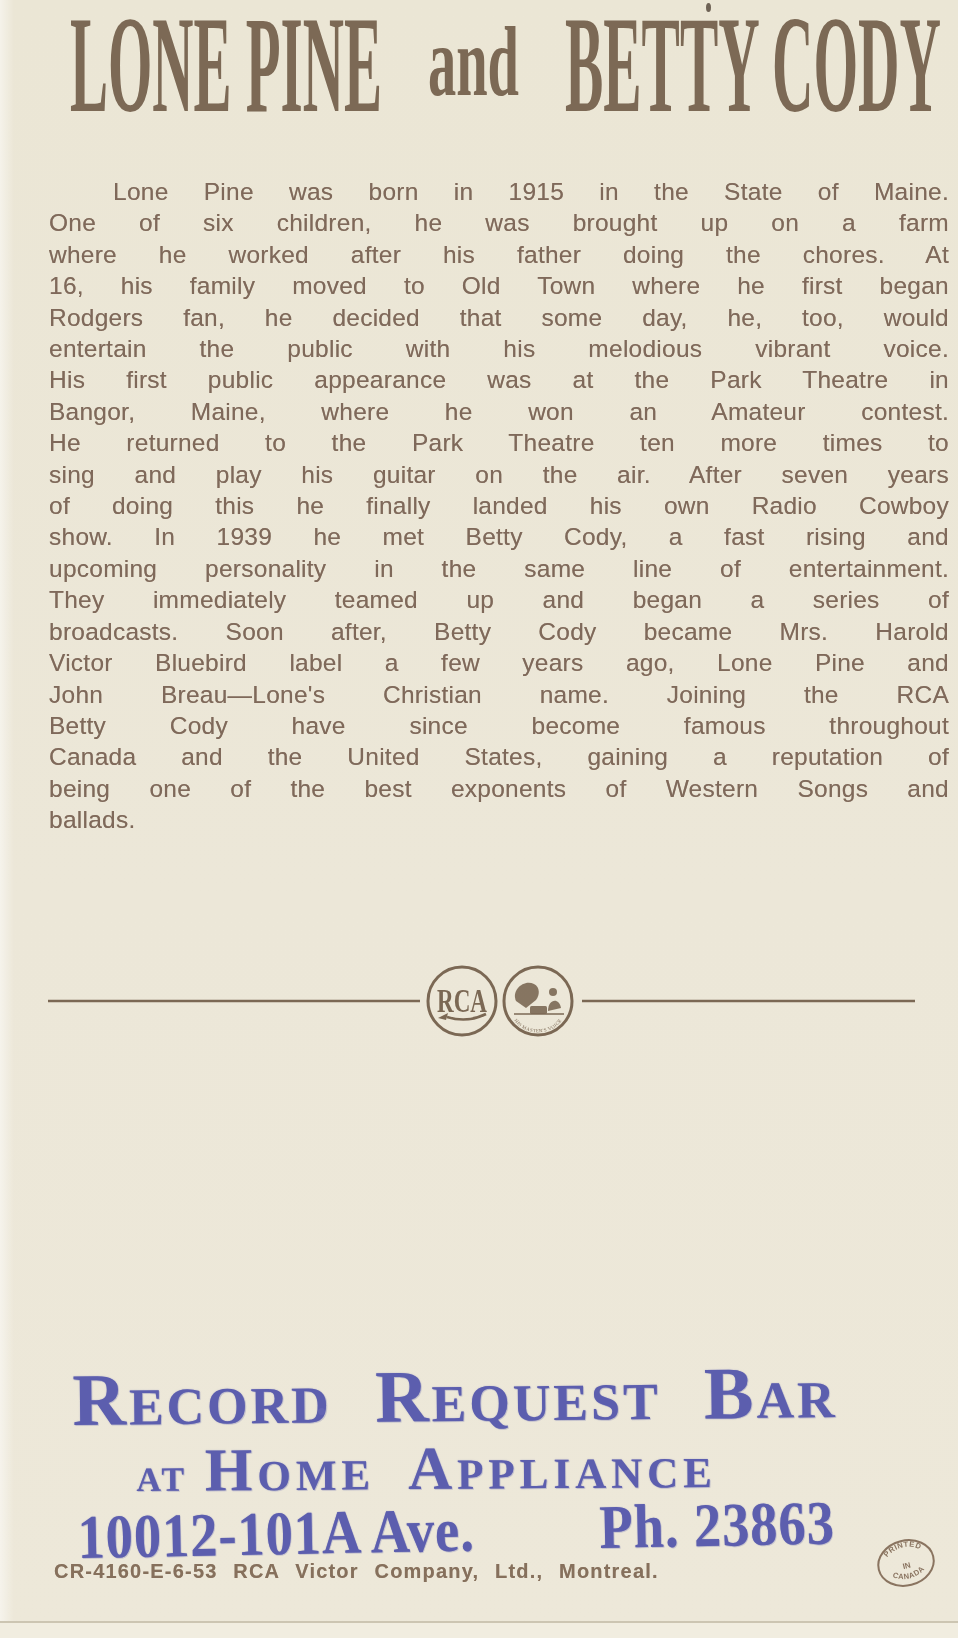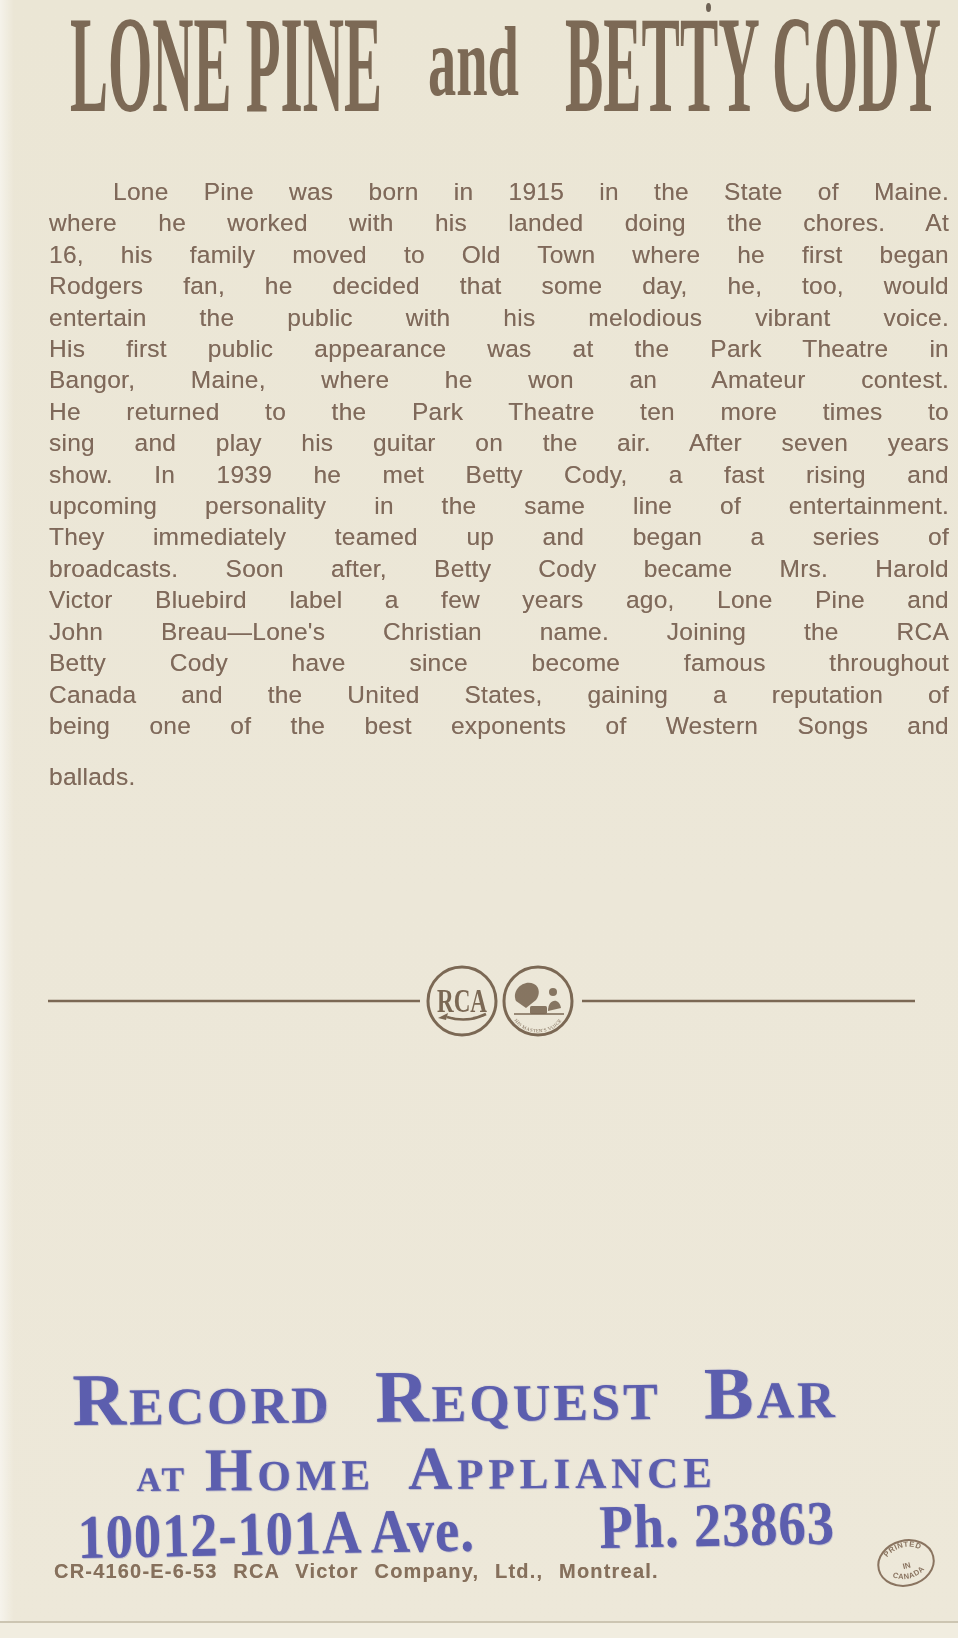--- a/index.html
+++ b/index.html
@@ -30,21 +30,21 @@
   
   .bio{
     position:absolute;left:49px;top:176px;width:900px;
     color:#7f695a;font-weight:normal;font-size:24.5px;line-height:31.4px;
     letter-spacing:.25px;text-shadow:0 0 .6px rgba(127,105,90,.55);
   }
   .bio-line{
     text-align:justify;text-align-last:justify;white-space:normal;
   }
   .bio-line:first-child{text-indent:64px;}
-  .bio-line:last-child{text-align-last:left;margin-top:20px;}
+  .bio-line:last-child{text-align-last:left;}
 
   
   .divider-svg{position:absolute;left:0;top:920px;width:958px;height:170px;}
   .divider-svg .ln{stroke:#7b6854;stroke-width:2.6px;}
   .divider-svg .ring{fill:none;stroke:#7b6854;stroke-width:3px;}
   .divider-svg .ink{fill:#7b6854;}
   .divider-svg .stk{fill:none;stroke:#7b6854;}
   .divider-svg text{fill:#7b6854;font-family:"Liberation Serif",serif;}
 
   
@@ -89,28 +89,30 @@
 <div class="edge-light"></div>
 
 <svg class="title-svg" viewBox="0 0 958 150">
   <text x="70" y="111" font-size="138" textLength="312" lengthAdjust="spacingAndGlyphs">LONE PINE</text>
   <text x="428" y="95" font-size="100" textLength="91" lengthAdjust="spacingAndGlyphs">and</text>
   <text x="565" y="111" font-size="138" textLength="376" lengthAdjust="spacingAndGlyphs">BETTY CODY</text>
 </svg>
 
 <div class="bio">
     <div class="bio-line">Lone Pine was born in 1915 in the State of Maine.</div>
-    <div class="bio-line">where he worked with his landed doing the chores. At</div>
+    <div class="bio-line">One of six children, he was brought up on a farm</div>
+    <div class="bio-line">where he worked after his father doing the chores. At</div>
     <div class="bio-line">16, his family moved to Old Town where he first began</div>
     <div class="bio-line">Rodgers fan, he decided that some day, he, too, would</div>
     <div class="bio-line">entertain the public with his melodious vibrant voice.</div>
     <div class="bio-line">His first public appearance was at the Park Theatre in</div>
     <div class="bio-line">Bangor, Maine, where he won an Amateur contest.</div>
     <div class="bio-line">He returned to the Park Theatre ten more times to</div>
     <div class="bio-line">sing and play his guitar on the air. After seven years</div>
+    <div class="bio-line">of doing this he finally landed his own Radio Cowboy</div>
     <div class="bio-line">show. In 1939 he met Betty Cody, a fast rising and</div>
     <div class="bio-line">upcoming personality in the same line of entertainment.</div>
     <div class="bio-line">They immediately teamed up and began a series of</div>
     <div class="bio-line">broadcasts. Soon after, Betty Cody became Mrs. Harold</div>
     <div class="bio-line">Victor Bluebird label a few years ago, Lone Pine and</div>
     <div class="bio-line">John Breau—Lone's Christian name. Joining the RCA</div>
     <div class="bio-line">Betty Cody have since become famous throughout</div>
     <div class="bio-line">Canada and the United States, gaining a reputation of</div>
     <div class="bio-line">being one of the best exponents of Western Songs and</div>
     <div class="bio-line">ballads.</div>

